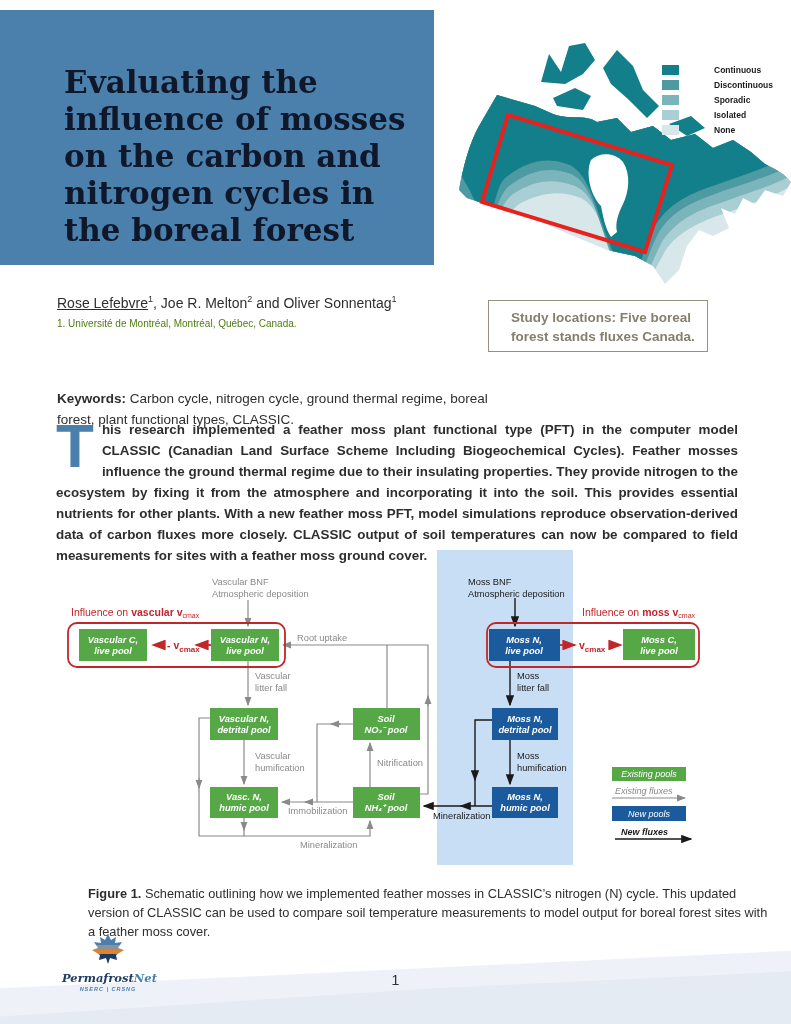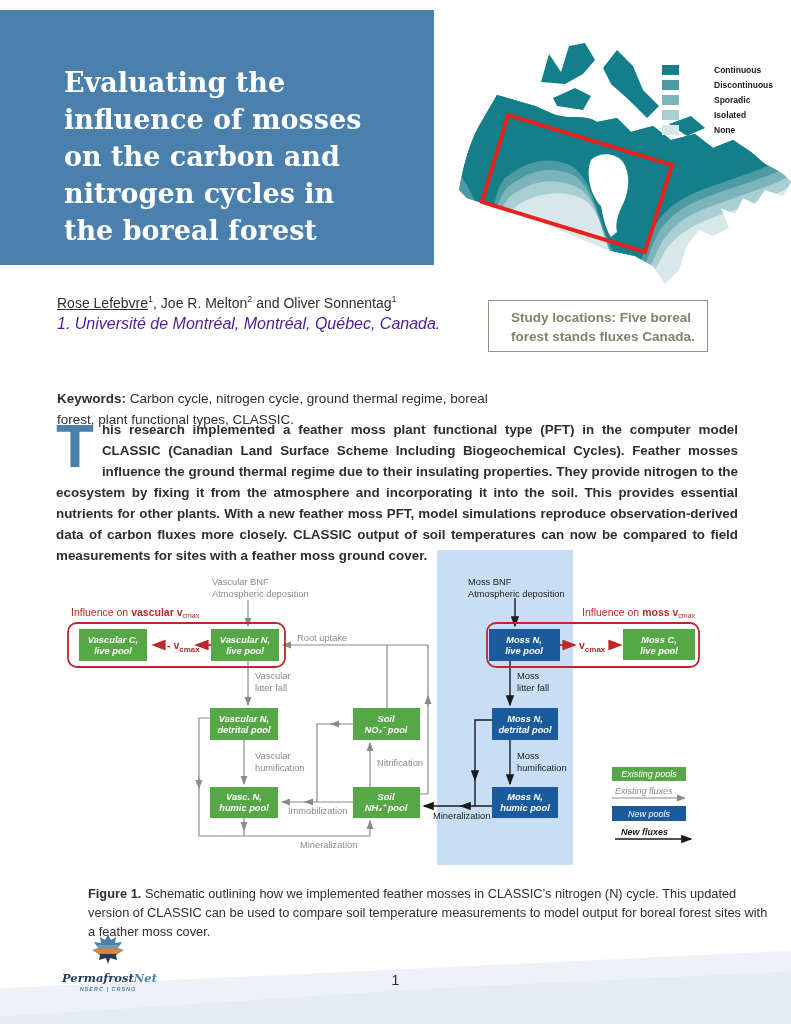--- a/index.html
+++ b/index.html
@@ -1,34 +1,34 @@
 <!DOCTYPE html>
 <html><head>
 <meta charset="utf-8">
 <style>
   html,body{margin:0;padding:0;background:#ffffff;}
   #page{position:relative;width:791px;height:1024px;background:#ffffff;overflow:hidden;
         font-family:"Liberation Sans",sans-serif;color:#333;}
   
   #title-block{position:absolute;left:0;top:10px;width:434px;height:255px;background:#4b80ad;}
   #title-text{position:absolute;left:64px;top:54px;font-family:"DejaVu Serif",serif;
-              font-weight:700;font-size:27px;line-height:37px;color:#ffffff;}
+              font-weight:700;font-size:31px;line-height:37px;color:#0f172a;}
   
   #map-wrap{position:absolute;left:445px;top:40px;width:346px;height:250px;}
   #map-legend{position:absolute;left:662px;top:62px;}
   .leg-row{display:flex;align-items:center;height:15px;gap:28px;}
   .leg-sw{width:17px;height:10px;margin-right:7px;}
   .sw0{background:#127f8a}.sw1{background:#4d9aa3}.sw2{background:#7cb4bb}
   .sw3{background:#a9ced3}.sw4{background:#d8e8ea}
   .leg-lab{font-size:8.5px;font-weight:700;color:#1a1a1a;}
   
   #authors{position:absolute;left:57px;top:289px;font-size:14px;color:#2e2e2e;line-height:20px;}
   #authors .nm1{text-decoration:underline;}
   #authors sup{font-size:9px;}
-  .affil{font-style:italic;font-size:16px;line-height:21px;color:#4c1d95;}
+  .affil{font-size:10px;line-height:21px;color:#4d7c0f;}
   
   #study-box{position:absolute;left:488px;top:300px;width:218px;height:50px;
              border:1.5px solid #95917f;text-decoration:underline;}
   #study-box .sb{position:absolute;left:22px;top:7px;font-size:13.5px;font-weight:700;
                  color:#84806d;line-height:19px;}
   
   #keywords{position:absolute;left:57px;top:388px;width:440px;font-size:13.5px;
             line-height:21px;color:#2e2e2e;}
   #keywords b{color:#2e2e2e;}
   

